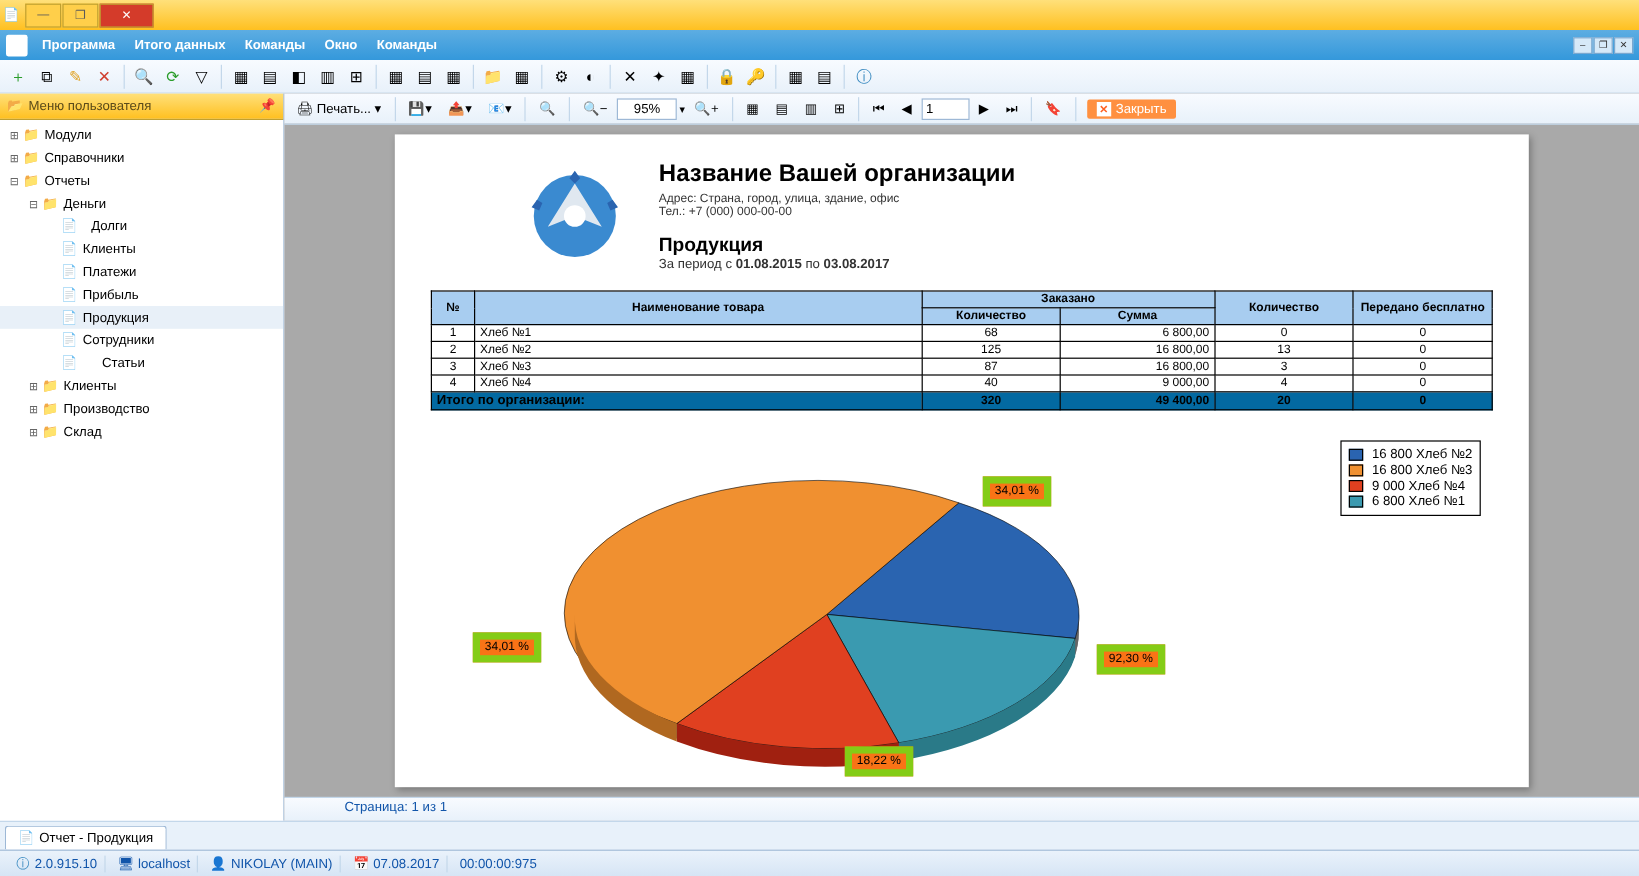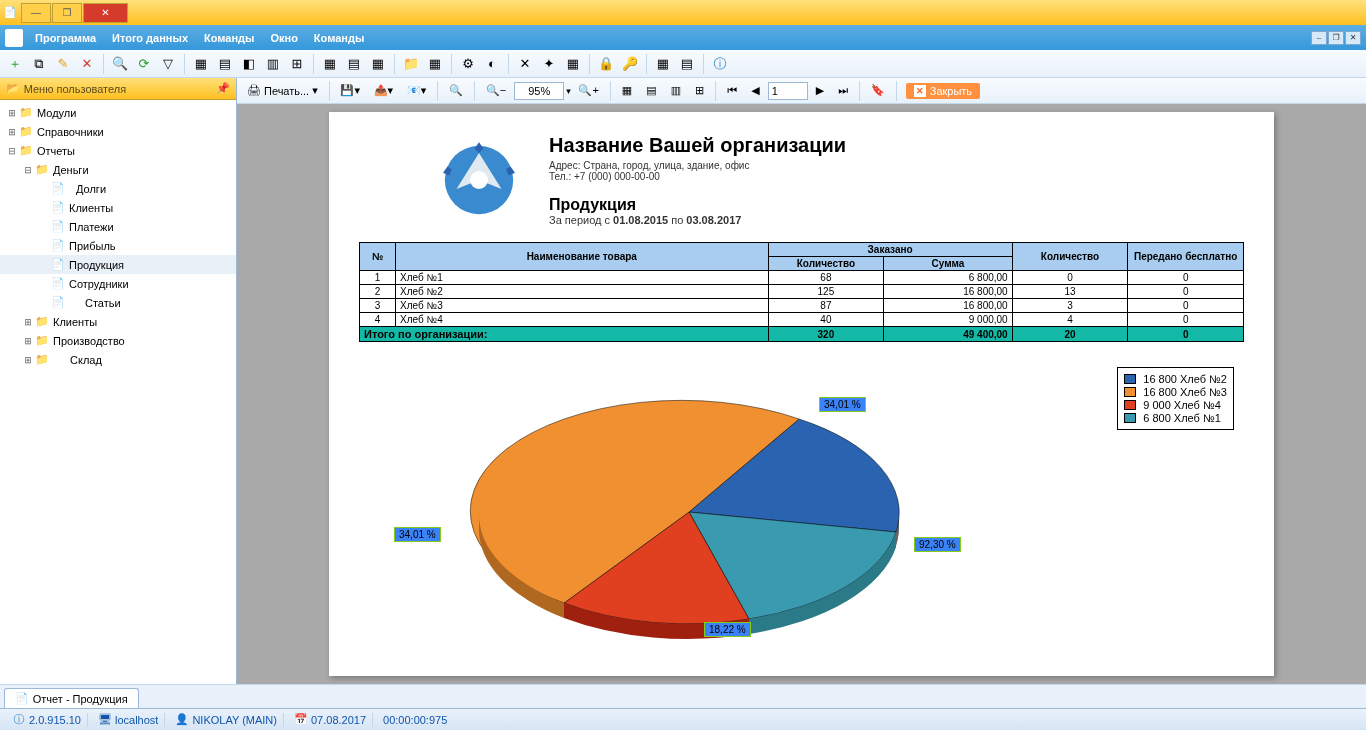--- a/index.html
+++ b/index.html
@@ -62,28 +62,28 @@
 .rinfo h1 { font-size: 20px; font-weight: bold; margin-bottom: 3px; }
 .rinfo .sm { font-size: 10px; color: #333; }
 .rinfo h2 { font-size: 16px; font-weight: bold; margin-top: 14px; }
 
 
 .rtable { border-collapse: collapse; width: 100%; margin-top: 6px; }
 .rtable th, .rtable td { border: 1px solid #000; padding: 1px 4px; font-size: 10px; }
 .rtable th { background: #a8cdf0; font-weight: bold; text-align: center; }
 .rtable td.c { text-align: center; }
 .rtable td.r { text-align: right; }
-.rtable tr.total td { background: #14b8a6; font-weight: bold; }
+.rtable tr.total td { background: #0369a1; font-weight: bold; }
 
 
 .chartwrap { position: relative; margin-top: 25px; height: 290px; }
 .legend { position: absolute; right: 10px; top: 0; border: 1px solid #000; background: #fff; padding: 4px 6px; }
 .legrow { display: flex; align-items: center; gap: 7px; font-size: 10px; margin: 1px 0; }
 .legbox { width: 12px; height: 10px; border: 1px solid #000; }
-.pielabel { position: absolute; border: 1px solid #84cc16; background: #3b82f6; padding: 1px 4px; font-size: 10px; }
+.pielabel { position: absolute; border: 6px solid #84cc16; background: #f97316; padding: 1px 4px; font-size: 10px; }
 
 
 .pagest { height: 20px; background: linear-gradient(#f8fbff, #e8f1fa); border-top: 1px solid #c3d7ea; padding: 2px 50px; color: #1155aa; font-size: 11px; }
 .doctabs { height: 24px; background: #e8f1fa; border-top: 1px solid #c3d7ea; display: flex; align-items: flex-end; padding: 0 4px; }
 .doctab { background: #fff; border: 1px solid #9db8d6; border-bottom: none; padding: 3px 10px; border-radius: 3px 3px 0 0; display: flex; align-items: center; gap: 4px; cursor: pointer; }
 .statusbar { height: 22px; background: linear-gradient(#eaf2fb, #d6e5f5); border-top: 1px solid #9db8d6; display: flex; align-items: center; padding: 0 6px; gap: 4px; color: #1155aa; }
 .stitem { display: flex; align-items: center; gap: 3px; padding: 0 6px; border-right: 1px solid #c3d7ea; }
 .sticon { width: 14px; height: 14px; display:inline-flex; align-items:center; justify-content:center; }
 </style>
 </head>
@@ -219,21 +219,21 @@
             <span style="margin-left:3px">Клиенты</span>
           </div>
           <div class="node d1">
             <span class="tw">⊞</span>
             <span class="ic fic">📁</span>
             <span style="margin-left:3px">Производство</span>
           </div>
           <div class="node d1">
             <span class="tw">⊞</span>
             <span class="ic fic">📁</span>
-            <span style="margin-left:20px">Склад</span>
+            <span style="margin-left:3px">Склад</span>
           </div>
         </div>
     </div>
 
     <div class="content">
       <div class="rtoolbar">
         <span class="rbtn">🖨 <span>Печать...</span> ▾</span>
         <span class="tsep"></span>
         <span class="rbtn">💾▾</span>
         <span class="rbtn">📤▾</span>
@@ -379,20 +379,21 @@
                 </div>
                 <div class="legrow">
                   <span class="legbox" style="background:#3a9ab0"></span>
                   <span>6 800 Хлеб №1</span>
                 </div>
               </div>
           </div>
         </div>
       </div>
 
+      <div class="pagest">Страница: 1 из 1</div>
     </div>
   </div>
 
   <div class="doctabs">
     <div class="doctab">
       <span>📄</span>
       <span>Отчет - Продукция</span>
     </div>
   </div>
 

